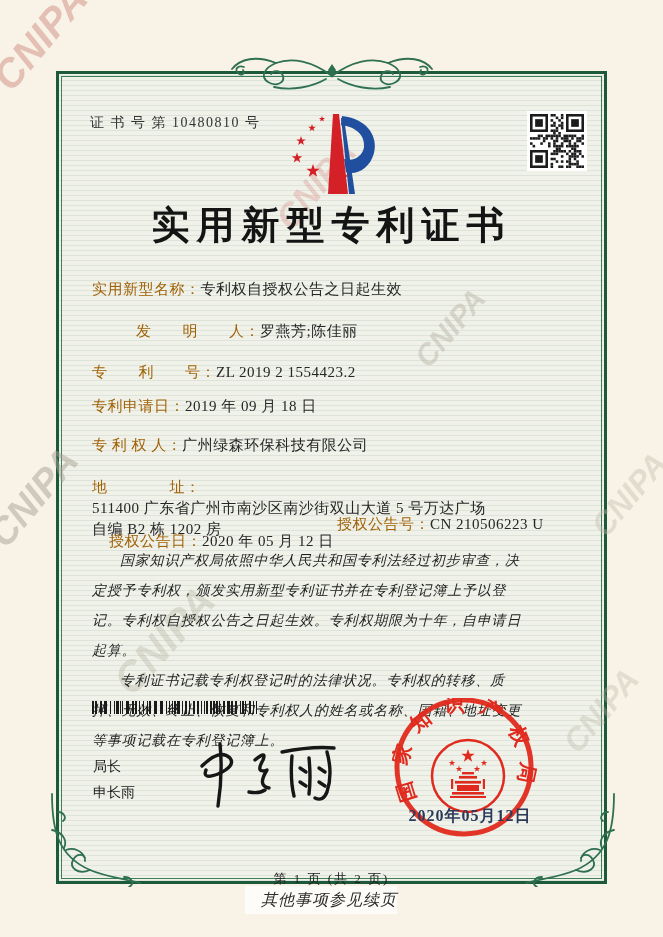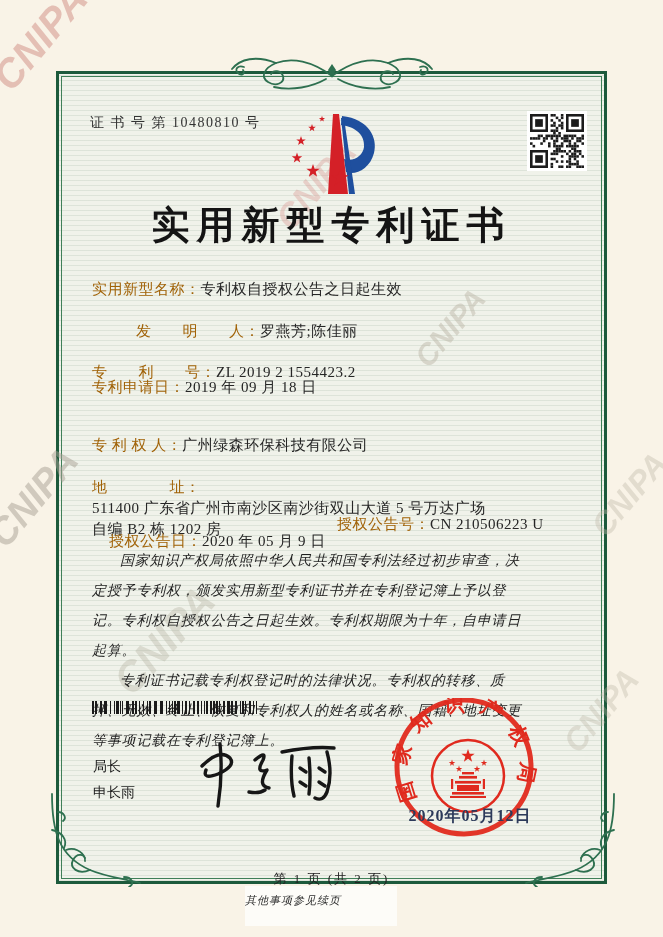--- a/index.html
+++ b/index.html
@@ -39,21 +39,21 @@
   .orn path{fill:none; stroke:#2e7050; stroke-width:1.8; stroke-linecap:round;}
   
   .cert-no{position:absolute; left:90px; top:114px; font-size:14px; letter-spacing:1.5px; color:#333; z-index:3;}
   .logo{position:absolute; left:285px; top:106px; z-index:3;}
   .qr{position:absolute; left:527px; top:111px; z-index:3;}
   .title{position:absolute; left:0; right:0; top:200px; text-align:center;
          font-size:38px; font-weight:bold; letter-spacing:7px; color:#141414; z-index:3;}
   
   .row{position:absolute; left:92px; font-size:15px; color:#262626; z-index:3; white-space:pre; letter-spacing:.5px;}
   .row .lab{color:#a16207;}
-  .r1{top:280px;} .r2{top:322px;margin-left:44px;} .r3{top:363px;} .r4{top:378px;} .r5{top:436px;}
+  .r1{top:280px;} .r2{top:322px;margin-left:44px;} .r3{top:363px;} .r4{top:397px;} .r5{top:436px;}
   .r6{top:477px; line-height:21px; white-space:normal; width:450px;}
   .r6 .addr-wrap{display:inline-block; vertical-align:top; white-space:pre;}
   .r7{top:515px;}
   .r7 .pair2{position:absolute; left:245px; top:0; white-space:pre;}
   
   .legal{position:absolute; left:92px; top:546px; width:442px; z-index:3;
          font-size:14px; line-height:30px; font-style:italic; letter-spacing:.8px; color:#1f1f1f;}
   .legal p{margin:0; text-indent:2em;}
   
   .barcode{position:absolute; left:92px; top:701px; z-index:3;}
@@ -63,23 +63,23 @@
   .signature path{fill:none; stroke:#161616; stroke-width:3.4; stroke-linecap:round; stroke-linejoin:round;}
   .seal{position:absolute; left:392px; top:698px; z-index:3;}
   .seal-ring{fill:none; stroke:var(--seal-red,#e02a1e); stroke-width:5; opacity:.95;}
   .seal-arc-text{fill:var(--seal-red,#e02a1e); font-size:20px; font-weight:bold; letter-spacing:14px;}
   .emblem *{fill:var(--seal-red,#e02a1e);}
   .emblem .ring2{fill:none; stroke:var(--seal-red,#e02a1e); stroke-width:2.5;}
   .seal-date{position:absolute; left:396px; top:806px; width:148px; text-align:center; z-index:5;
              font-size:16px; font-weight:bold; letter-spacing:1px; color:var(--date-ink,#2c3a5a);}
   .page-info{position:absolute; left:0; right:0; top:852px; text-align:center;
              font-size:13px; letter-spacing:2px; color:#222; z-index:3;margin-top:18px;}
-  .note-box{position:absolute; left:245px; top:886px; width:152px; height:40px; z-index:3;
-            background:#fdfcf8; text-align:left; line-height:28px;
-            font-size:11px; font-style:italic; letter-spacing:1px; color:#2d2d2d;}
+  .note-box{position:absolute; left:245px; top:886px; width:152px; height:28px; z-index:3;
+            background:#fdfcf8; text-align:right; line-height:28px;
+            font-size:16px; font-style:italic; letter-spacing:1px; color:#2d2d2d;}
   .bar{fill:#1a1a1a;} .qm{fill:#1c1c1c;}
   .logo-red{fill:var(--logo-red,#d42027);} .logo-blue{fill:var(--logo-blue,#1f4f9e);}
 </style>
 </head>
 <body>
 
 <div class="page">
 
   <div class="wm wm1">CNIPA</div>
   <div class="wm wm2">CNIPA</div>
@@ -276,21 +276,21 @@
 
   <div class="title">实用新型专利证书</div>
 
   <div class="row r1"><span class="lab">实用新型名称：</span><span>专利权自授权公告之日起生效</span></div>
   <div class="row r2"><span class="lab">发　　明　　人：</span><span>罗燕芳;陈佳丽</span></div>
   <div class="row r3"><span class="lab">专　　利　　号：</span><span>ZL 2019 2 1554423.2</span></div>
   <div class="row r4"><span class="lab">专利申请日：</span><span>2019 年 09 月 18 日</span></div>
   <div class="row r5"><span class="lab">专 利 权 人：</span><span>广州绿森环保科技有限公司</span></div>
   <div class="row r6"><span class="lab" style="white-space:pre">地　　　　址：</span><span class="addr-wrap"><span>511400 广东省广州市南沙区南沙街双山大道 5 号万达广场</span><br><span>自编 B2 栋 1202 房</span></span></div>
   <div class="row r7">
-    <span><span class="lab">授权公告日：</span><span>2020 年 05 月 9 日</span></span>
+    <span><span class="lab">授权公告日：</span><span>2020 年 05 月 12 日</span></span>
     <span class="pair2"><span class="lab">授权公告号：</span><span>CN 210506223 U</span></span>
   </div>
 
   <div class="legal">
     <p>国家知识产权局依照中华人民共和国专利法经过初步审查，决定授予专利权，颁发实用新型专利证书并在专利登记簿上予以登记。专利权自授权公告之日起生效。专利权期限为十年，自申请日起算。</p>
     <p>专利证书记载专利权登记时的法律状况。专利权的转移、质押、无效、终止、恢复和专利权人的姓名或名称、国籍、地址变更等事项记载在专利登记簿上。</p>
   </div>
 
   <svg class="barcode" id="barcode" width="168" height="13" viewBox="0 0 168 13">
       <rect x="0" y="0" width="2" height="13" class="bar"></rect>

